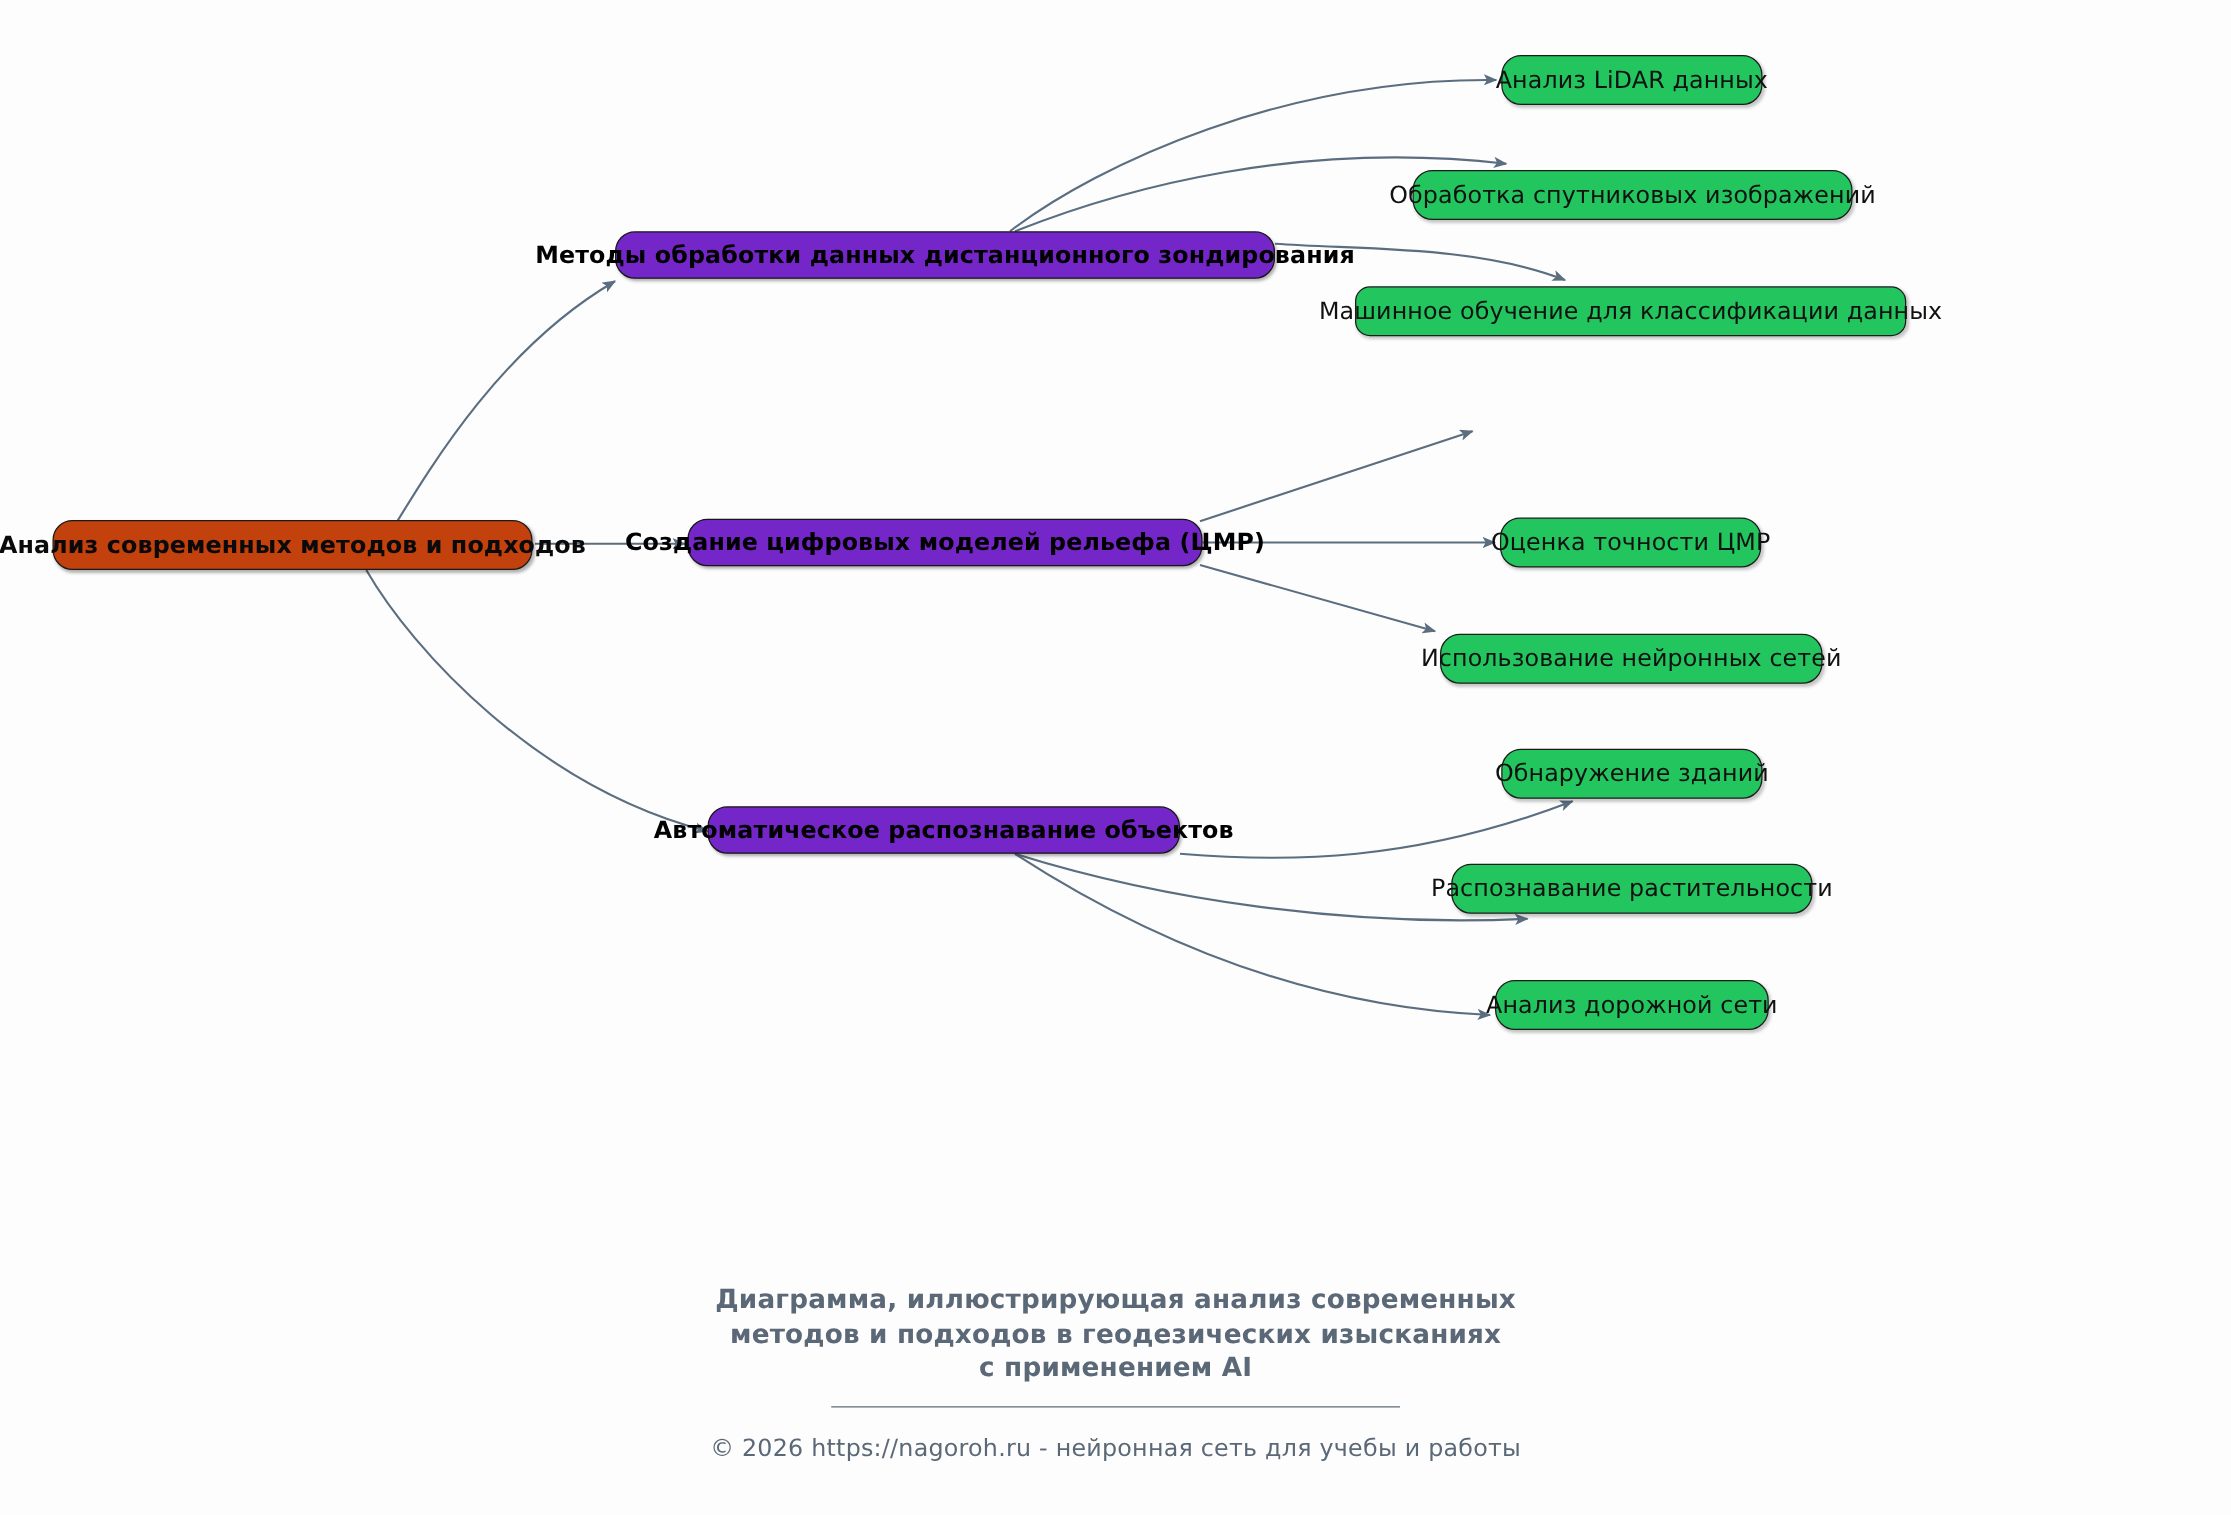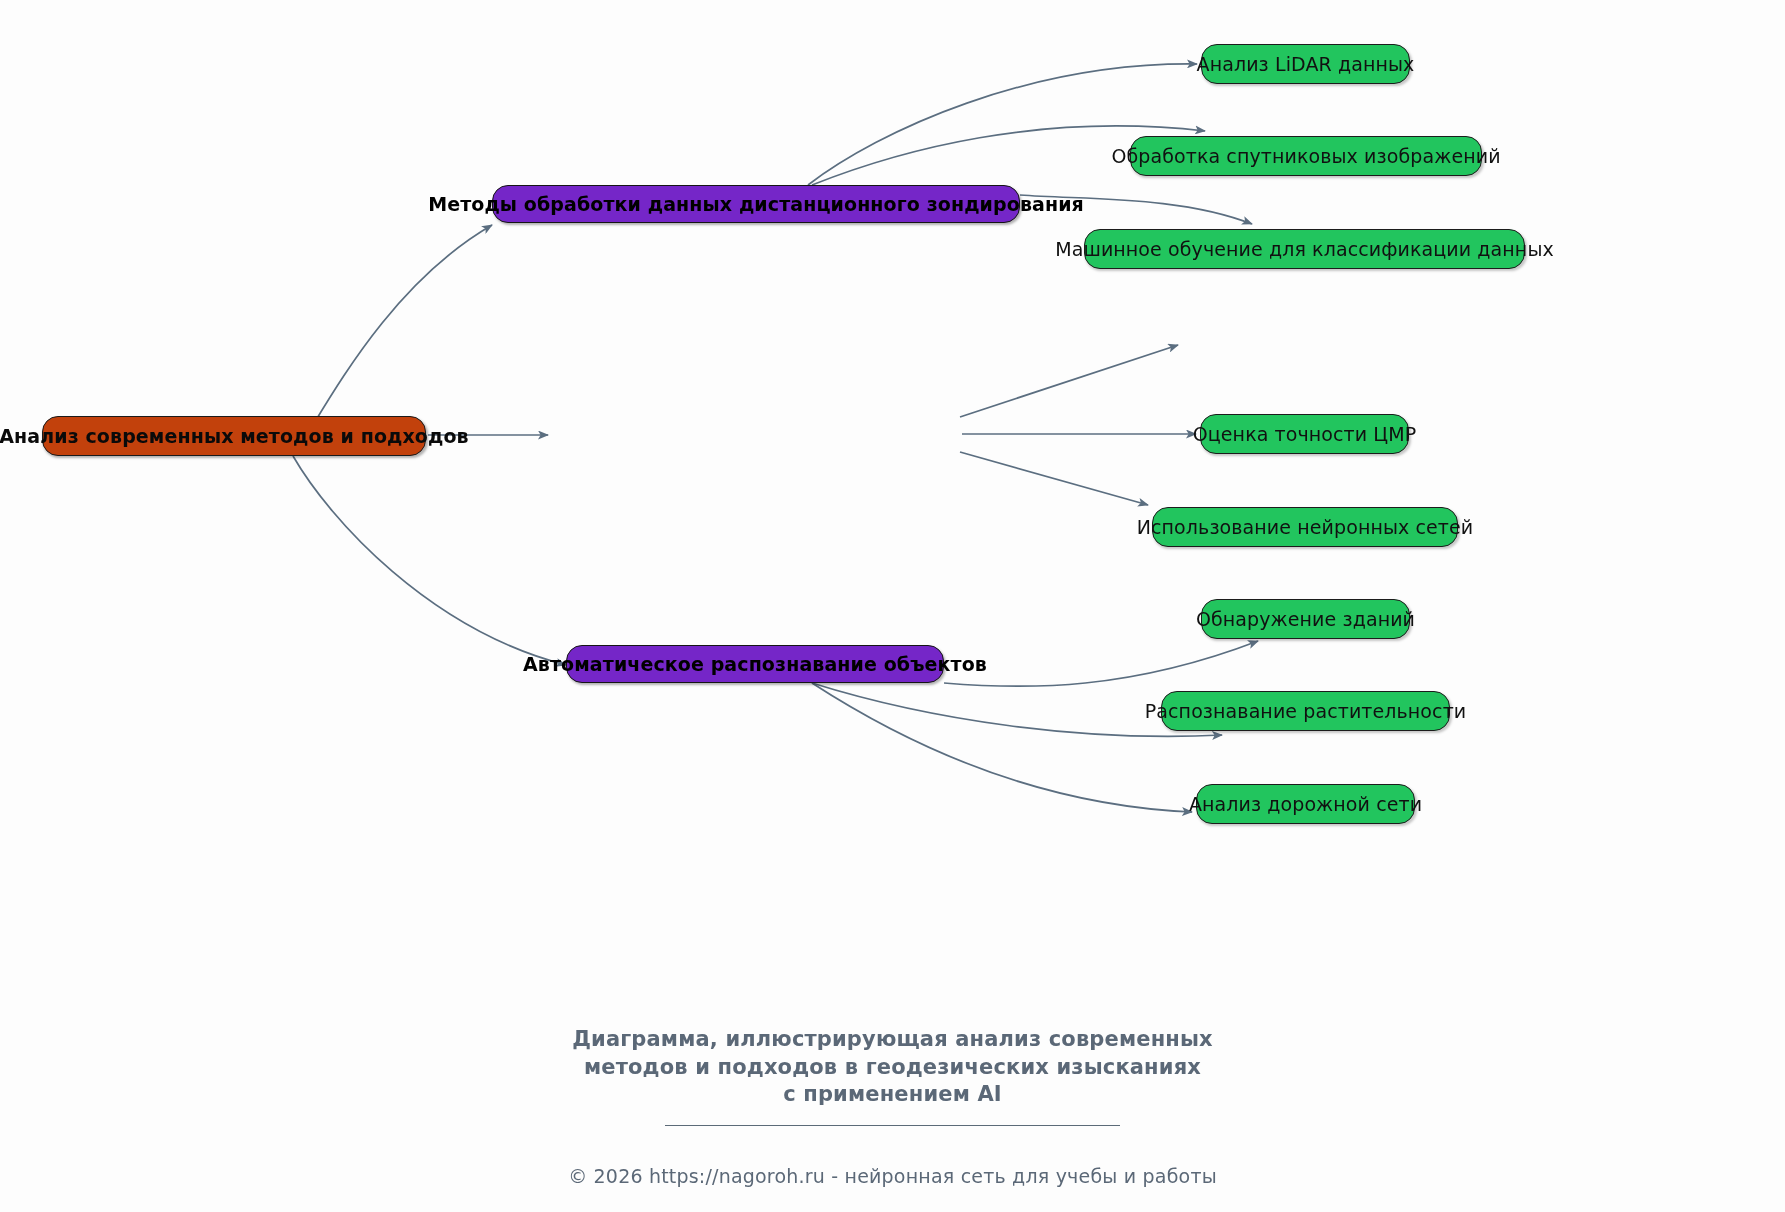--- a/index.html
+++ b/index.html
@@ -72,21 +72,21 @@
     text-align: center;
   }
   #caption .cap-line { display: block; }
   #divider {
     margin: 16px auto 0 auto;
     width: 455px;
     height: 0;
     border-top: 1.6px solid #5c6b78;
   }
   #copyright {
-    margin-top: 39px;
+    margin-top: 22px;
     color: #5b6877;
     font-size: 19px;
     letter-spacing: 0.2px;
   }
 </style>
 </head>
 <body>
 
 <div id="page">
 
@@ -125,24 +125,27 @@
   </div>
 
   <div class="node leaf" style="left:1201px; top:44px; width:209px; height:40px;">
     <span>Анализ LiDAR данных</span>
   </div>
 
   <div class="node leaf" style="left:1130px; top:136px; width:352px; height:40px;">
     <span>Обработка спутниковых изображений</span>
   </div>
 
-  <div class="node leaf" style="left:1084px; top:229px; width:441px; height:40px;">
+  <div class="node leaf" style="left:1084px; top:229px; width:441px; height:40px;border-radius:12px;">
     <span>Машинное обучение для классификации данных</span>
   </div>
 
+  <div class="node branch" style="left:550px; top:415px; width:412px; height:38px;">
+    <span>Создание цифровых моделей рельефа (ЦМР)</span>
+  </div>
 
 
   <div class="node leaf" style="left:1200px; top:414px; width:209px; height:40px;">
     <span>Оценка точности ЦМР</span>
   </div>
 
   <div class="node leaf" style="left:1152px; top:507px; width:306px; height:40px;">
     <span>Использование нейронных сетей</span>
   </div>
 

